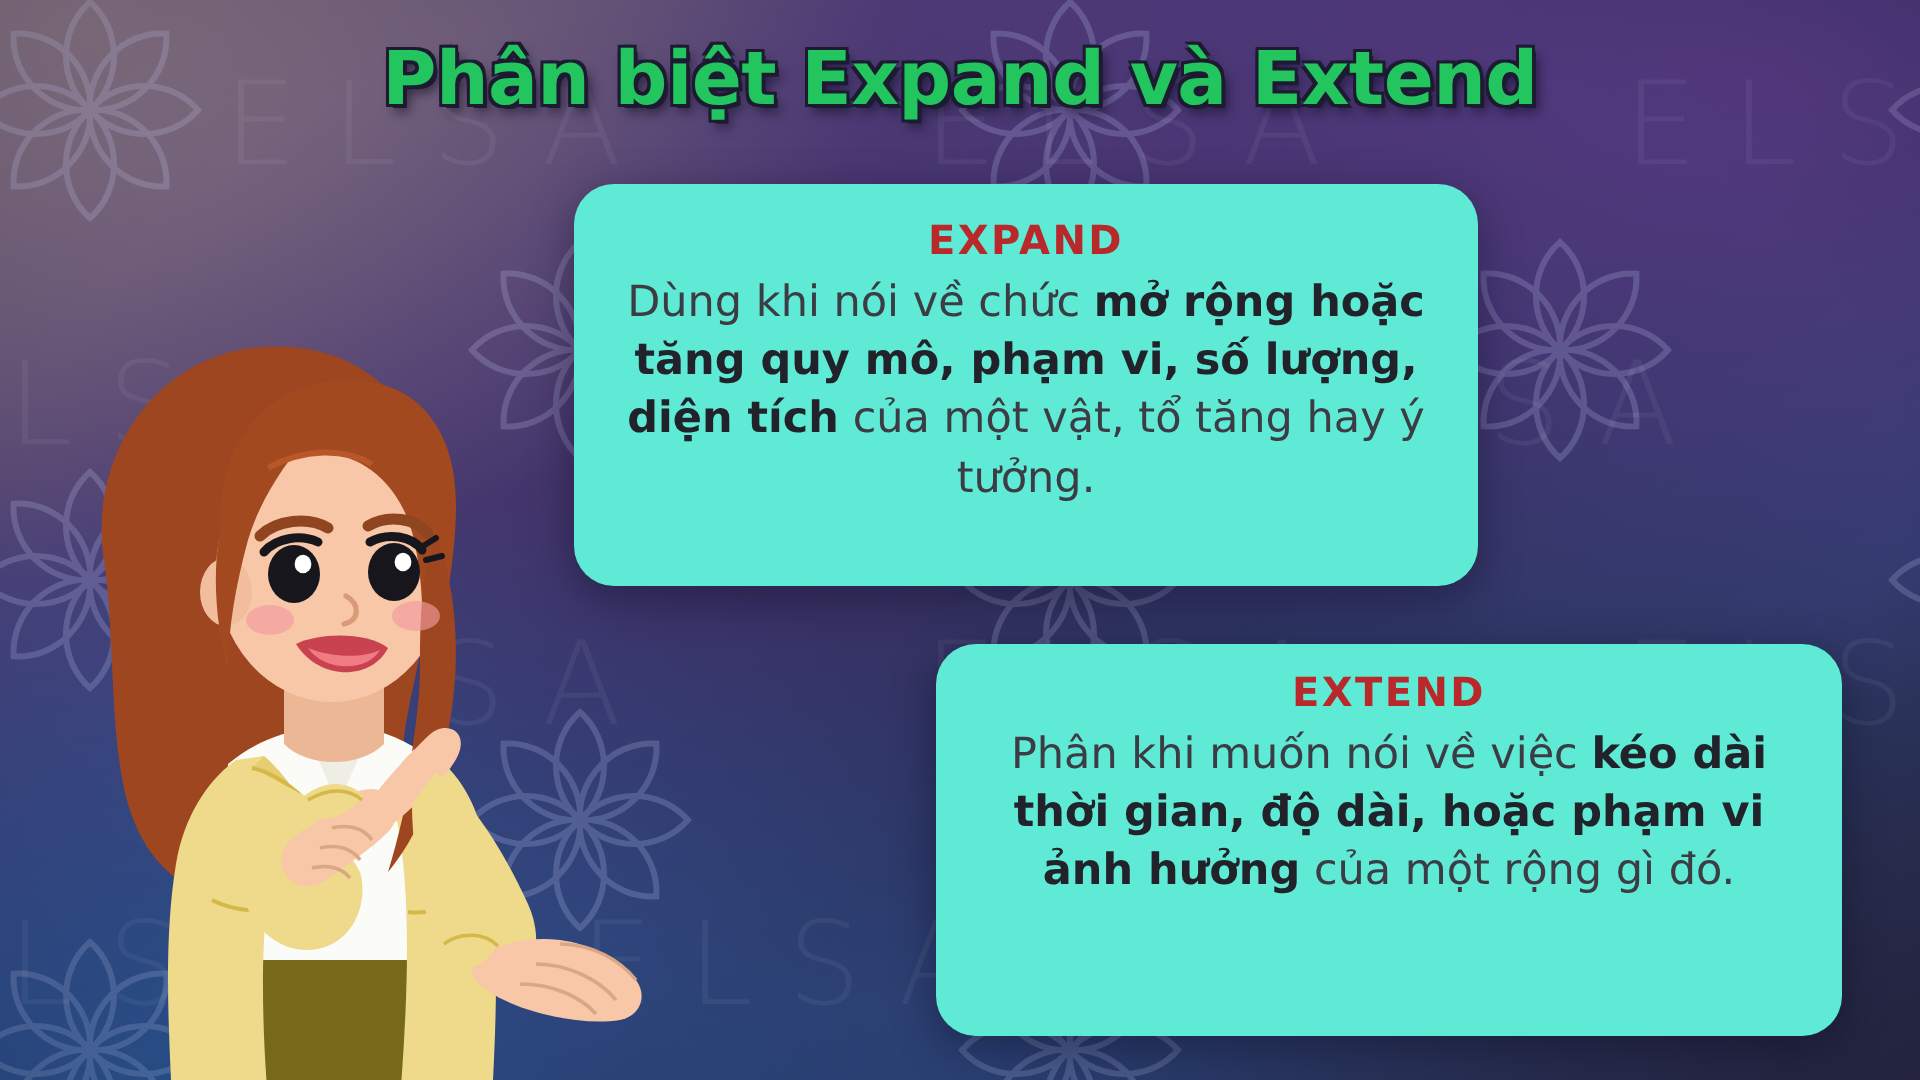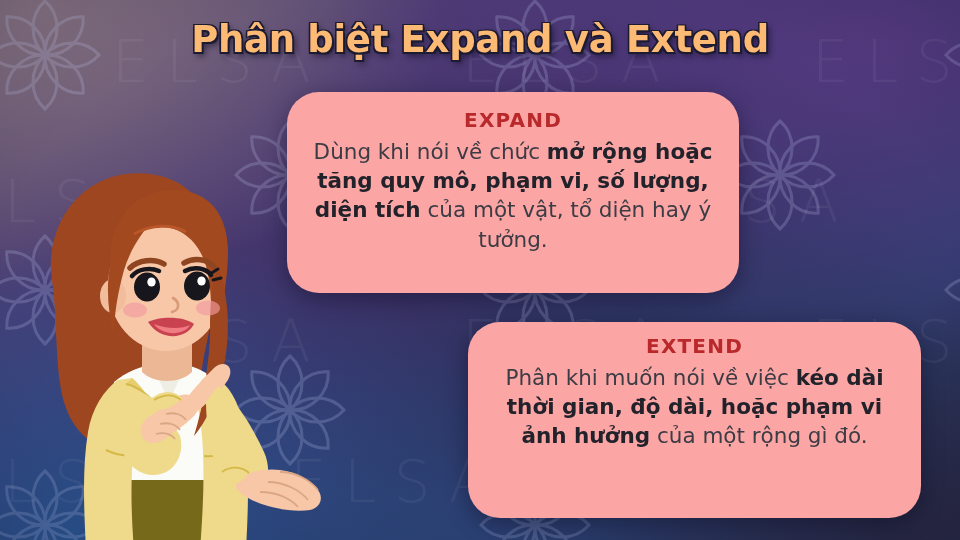--- a/index.html
+++ b/index.html
@@ -64,22 +64,22 @@
     text-shadow:
       2px 2px 0 #1d1b32, -1.5px -1.5px 0 #1d1b32,
       1.5px -1.5px 0 #1d1b32, -1.5px 1.5px 0 #1d1b32,
       3px 4px 6px rgba(10,8,26,0.6);
     z-index: 6;
   }
 
   
   .card {
     position: absolute;
-    background: #fca5a5;
-    border-radius: 32px;
+    background: #5eead4;
+    border-radius: 20px;
     box-shadow: 0 6px 22px rgba(8,6,24,0.38);
     z-index: 5;
     box-sizing: border-box;
   }
   #card-expand { left: 287px; top: 92px;  width: 452px; height: 201px; padding: 16px 26px 0 26px; }
   #card-extend { left: 468px; top: 322px; width: 453px; height: 196px; padding: 12px 22px 0 22px; }
 
   .card-heading {
     text-align: center;
     color: #b9282a;
@@ -168,21 +168,21 @@
     <div class="wm" style="left:112px; top:308px; font-size:58px;">ELSA</div>
     <div class="wm" style="left:462px; top:308px; font-size:58px;">ELSA</div>
     <div class="wm" style="left:812px; top:308px; font-size:58px;">ELSA</div>
     <div class="wm" style="left:-50px; top:448px; font-size:58px;">ELSA</div>
     <div class="wm" style="left:290px; top:448px; font-size:58px;">ELSA</div>
     <div class="wm" style="left:640px; top:448px; font-size:58px;">ELSA</div>
   </div>
 
   <div class="bg-vignette"></div>
 
-  <div class="title" style="color: #fdba74;">Phân biệt Expand và Extend</div>
+  <div class="title" style="color: #22c55e;">Phân biệt Expand và Extend</div>
 
   <div class="character">
     <svg viewBox="0 0 330 400" width="330" height="400" xmlns="http://www.w3.org/2000/svg" aria-hidden="true">
       <defs>
         <clipPath id="bodyclip">
             <rect x="0" y="0" width="330" height="400"></rect>
           </clipPath>
       </defs>
       <g clip-path="url(#bodyclip)">
 
@@ -271,21 +271,21 @@
         <path d="M246 342 C262 342 276 348 284 357" fill="none" stroke="#dba684" stroke-width="1.8"></path>
 
         <path d="M206 318 C214 310 228 310 236 320 C230 334 216 338 208 332 Z" fill="#efd98a"></path>
         <path d="M208 322 C216 316 228 316 235 323" fill="none" stroke="#d4b948" stroke-width="1.8"></path>
       </g>
     </svg>
   </div>
 
   <div class="card" id="card-expand">
     <div class="card-heading" style="color: rgb(185, 40, 42);">EXPAND</div>
-    <div class="card-body"><span>Dùng khi nói về chức </span><b>mở rộng hoặc tăng quy mô, phạm vi, số lượng, diện tích</b><span> của một vật, tổ diện hay ý tưởng.</span></div>
+    <div class="card-body"><span>Dùng khi nói về chức </span><b>mở rộng hoặc tăng quy mô, phạm vi, số lượng, diện tích</b><span> của một vật, tổ tăng hay ý tưởng.</span></div>
   </div>
 
   <div class="card" id="card-extend">
     <div class="card-heading" style="color: rgb(185, 40, 42);">EXTEND</div>
     <div class="card-body"><span>Phân khi muốn nói về việc </span><b>kéo dài thời gian, độ dài, hoặc phạm vi ảnh hưởng</b><span> của một rộng gì đó.</span></div>
   </div>
 
 </div>
 
 </body></html>

